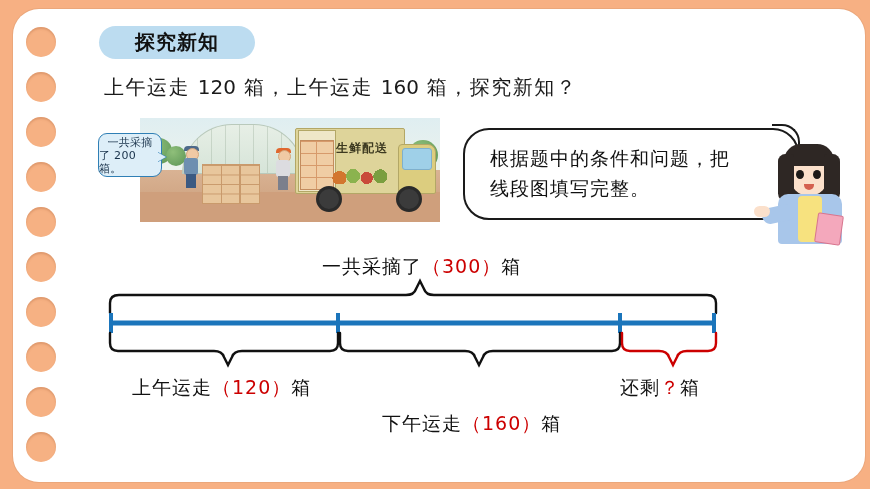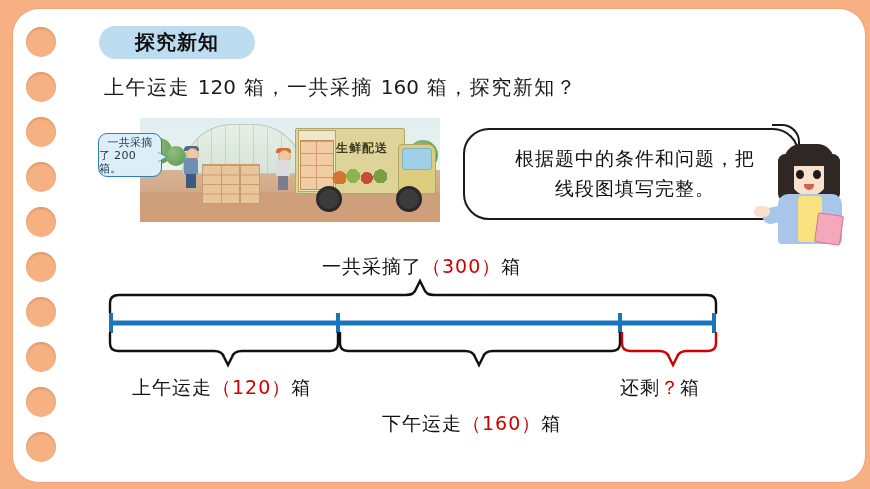--- a/index.html
+++ b/index.html
@@ -208,21 +208,21 @@
     border-radius: 26px;
     background: #ffffff;
     box-sizing: border-box;
   }
   .bubble-text {
     position: absolute;
     left: 490px; top: 143px;
     width: 290px;
     font-family: "DejaVu Sans", sans-serif;
     font-size: 19px; color: #111111;
-    line-height: 30px; letter-spacing: 1px; text-align: center;
+    line-height: 30px; letter-spacing: 1px;
   }
   .bubble-tail {
     position: absolute; left: 772px; top: 124px;
     width: 26px; height: 20px;
     border-top: 2px solid #1a1a1a;
     border-right: 2px solid #1a1a1a;
     border-radius: 0 18px 0 0;
     background: transparent;
   }
 
@@ -277,21 +277,21 @@
     <div class="hole" style="top:320px"></div>
     <div class="hole" style="top:365px"></div>
     <div class="hole" style="top:410px"></div>
   </div>
 
   <div class="badge">
     <span class="badge-label">探究新知</span>
   </div>
 
   <div class="problem">
-    <span>上午运走</span><span>&nbsp;</span><span class="num">120</span><span>&nbsp;</span><span>箱，一共采摘</span><span>&nbsp;</span><span class="num">160</span><span>&nbsp;</span><span>箱，探究新知？</span>
+    <span>上午运走</span><span>&nbsp;</span><span class="num">120</span><span>&nbsp;</span><span>箱，上午运走</span><span>&nbsp;</span><span class="num">160</span><span>&nbsp;</span><span>箱，探究新知？</span>
   </div>
 
   <div class="illus">
     <div class="il-sky"></div>
     <div class="il-ground"></div>
     <div class="il-road"></div>
     <div class="greenhouse">
         <div class="gh-lines"></div>
       </div>
     <div class="tree" style="left:6px;top:20px;width:26px;height:26px;"></div>

